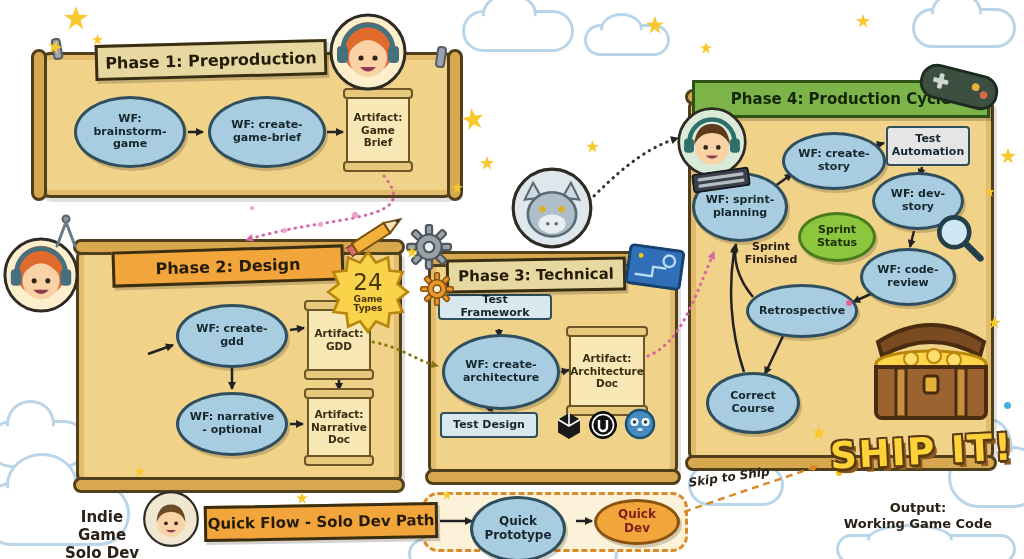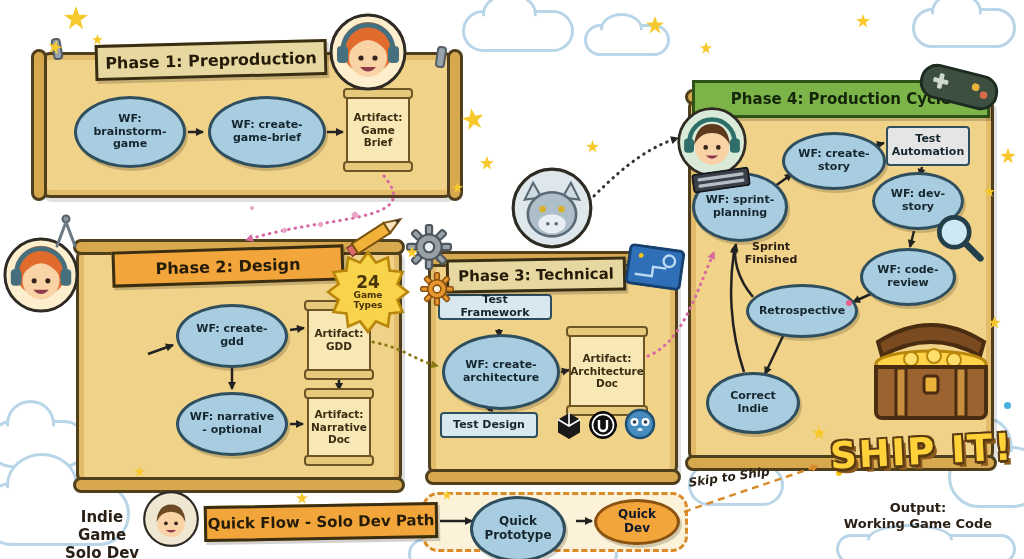--- a/index.html
+++ b/index.html
@@ -20,37 +20,37 @@
 
   .arrows{position:absolute;left:0;top:0;z-index:2}
 
   .banner{position:absolute;border:3px solid #3a2e12;display:flex;align-items:center;justify-content:center;font-weight:bold;color:#241c08;box-shadow:2px 3px 0 rgba(0,0,0,.18);z-index:4;text-align:center}
   .b-tan{background:#e7d8a2}
   .b-orange{background:#f2a53a}
   .b-green{background:#7cb449;border-color:#2f5216;color:#14250a}
 
   .wf{position:absolute;background:#a9cde0;border:3px solid #2f4f5e;border-radius:50%;display:flex;align-items:center;justify-content:center;text-align:center;font-weight:bold;font-size:11px;color:#15262e;line-height:1.15;padding:8px;box-shadow:2px 3px 0 rgba(60,50,20,.22);z-index:3}
   .wf.green{background:#8cc63e;border-color:#4a7a1e;color:#1b2e07}
-  .wf.orange{background:#f2a53a;border-color:#8a5210;color:#0f172a}
+  .wf.orange{background:#f2a53a;border-color:#8a5210;color:#7f1d1d}
 
   .artifact{position:absolute;background:#f8e8b6;border:2.5px solid #6d5526;border-radius:5px;display:flex;align-items:center;justify-content:center;text-align:center;font-weight:bold;font-size:10.5px;color:#3a2d12;padding:5px;line-height:1.2;z-index:3}
   .artifact::before,.artifact::after{content:"";position:absolute;left:-5px;right:-5px;height:7px;background:#e7c97c;border:2px solid #6d5526;border-radius:4px}
   .artifact::before{top:-6px}
   .artifact::after{bottom:-6px}
 
   .testrect{position:absolute;background:#d7e8ef;border:2.5px solid #2f4f5e;border-radius:4px;display:flex;align-items:center;justify-content:center;text-align:center;font-weight:bold;font-size:11px;color:#15262e;padding:2px 6px;line-height:1.15;z-index:3}
 
   .freelabel{position:absolute;font-weight:bold;color:#2a2016;text-align:center;line-height:1.2;z-index:4}
 
   .icon{position:absolute;z-index:4}
   .icon svg{display:block;width:100%;height:100%}
 
   .badge{position:absolute;z-index:5;display:flex;align-items:center;justify-content:center}
   .badge .btext{position:absolute;text-align:center;color:#4a3508;line-height:1.05}
-  .badge .bcount{font-size:17px;font-weight:bold;display:block}
+  .badge .bcount{font-size:23px;font-weight:normal;display:block}
   .badge .blabel{font-size:9px;font-weight:bold;display:block;width:46px}
 
   .qbox{position:absolute;background:#fcf2d9;border:3px dashed #d98a2b;border-radius:16px;z-index:1}
 
   .shipit{position:absolute;font-weight:bold;font-size:37px;letter-spacing:2px;color:#ffd23a;transform:rotate(-3deg);z-index:6;
     text-shadow:-2px -2px 0 #5a3a10,2px -2px 0 #5a3a10,-2px 2px 0 #5a3a10,2px 2px 0 #5a3a10,0 3px 0 #5a3a10,4px 5px 0 #8a5a20}
 </style>
 </head>
 <body>
 
@@ -355,24 +355,25 @@
       <rect x="1" y="1" width="58" height="18" rx="3" fill="#3a4049" stroke="#16191d" stroke-width="2"></rect>
       <rect x="6" y="5" width="48" height="3.5" rx="1.6" fill="#cdd3da" opacity=".85"></rect>
       <rect x="6" y="11.5" width="48" height="3.5" rx="1.6" fill="#cdd3da" opacity=".85"></rect>
     </svg>
   </div>
 
   <div class="wf" style="left:782px;top:132px;width:104px;height:58px">WF: create-story</div>
   <div class="testrect" style="left:886px;top:126px;width:84px;height:40px;background:#e5e5e5">Test Automation</div>
   <div class="wf" style="left:692px;top:172px;width:96px;height:70px">WF: sprint-planning</div>
   <div class="wf" style="left:872px;top:172px;width:92px;height:58px">WF: dev-story</div>
+  <div class="wf green" style="left:798px;top:212px;width:78px;height:50px">Sprint Status</div>
   <div class="wf" style="left:860px;top:248px;width:96px;height:58px">WF: code-review</div>
   <div class="freelabel" style="left:738px;top:240px;width:66px;font-size:11px">Sprint Finished</div>
   <div class="wf" style="left:746px;top:284px;width:112px;height:54px">Retrospective</div>
-  <div class="wf" style="left:706px;top:372px;width:94px;height:62px">Correct Indie</div>
+  <div class="wf" style="left:706px;top:372px;width:94px;height:62px">Correct Course</div>
 
   <div class="icon" style="left:930px;top:208px;width:56px;height:56px">
     <svg viewBox="0 0 60 60">
       <circle cx="26" cy="26" r="16" fill="#cfe9f4" stroke="#23404a" stroke-width="5"></circle>
       <line x1="38" y1="38" x2="54" y2="54" stroke="#23404a" stroke-width="7" stroke-linecap="round"></line>
     </svg>
   </div>
 
   <div class="icon" style="left:856px;top:312px;width:150px;height:120px">
     <svg viewBox="0 0 150 120">

